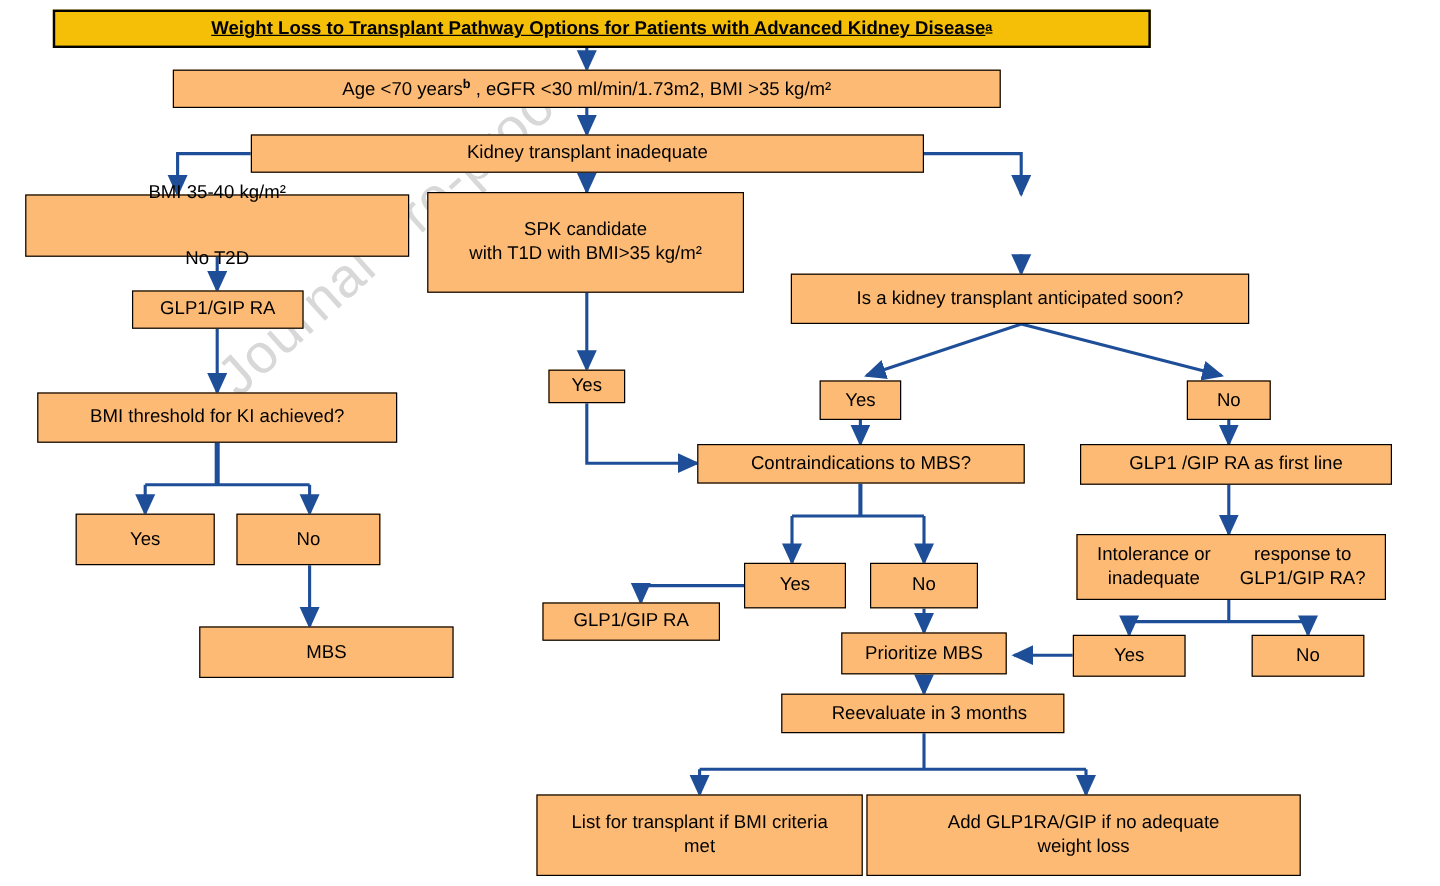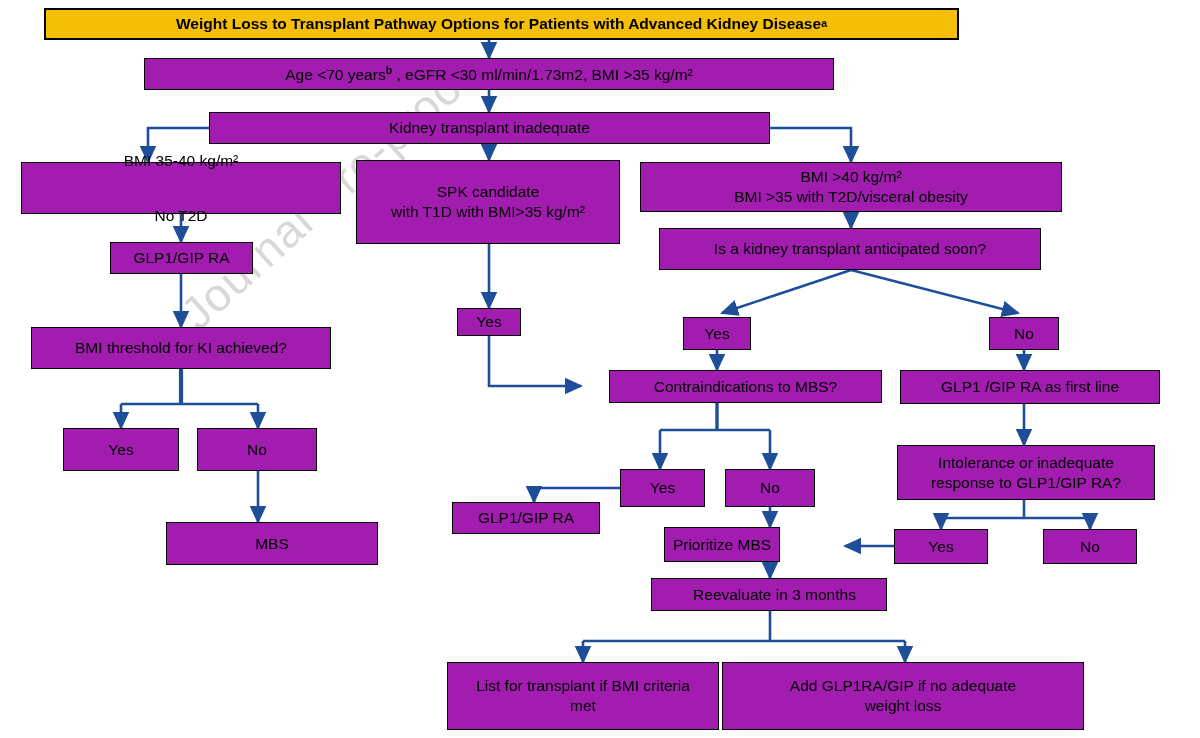--- a/index.html
+++ b/index.html
@@ -47,21 +47,21 @@
     align-items: center;
     justify-content: center;
     text-align: center;
     font-weight: bold;
     font-size: 15.5px;
     color: #000000;
     line-height: 1.1;
   }
   .node {
     position: absolute;
-    background: #a21caf;
+    background: #fdba74;
     border: 1.6px solid #000000;
     box-sizing: border-box;
     display: flex;
     align-items: center;
     justify-content: center;
     text-align: center;
     font-size: 15.5px;
     color: #000000;
     line-height: 1.28;
     padding: 2px 4px;
@@ -140,21 +140,21 @@
 
       <path d="M770,611 L770,641"></path>
       <path d="M583,641 L905,641"></path>
       <path d="M583,641 L583,662" marker-end="url(#ah)"></path>
       <path d="M905,641 L905,662" marker-end="url(#ah)"></path>
     </g>
   </svg>
 
   <div class="watermark">Journal Pre-proof</div>
 
-  <div class="title-bar" style="left:44px; top:8px; width:915px; height:32px;">
+  <div class="title-bar" style="left:44px; top:8px; width:915px; height:32px;text-decoration:underline;">
     <span>Weight Loss to Transplant Pathway Options for Patients with Advanced Kidney Disease</span>
       <sup>a</sup>
   </div>
 
   <div class="node" style="left:144px; top:58px; width:690px; height:32px;">
     <span><span>Age &lt;70 years</span><sup>b</sup><span> , eGFR &lt;30 ml/min/1.73m2, BMI &gt;35 kg/m²</span></span>
   </div>
 
   <div class="node" style="left:209px; top:112px; width:561px; height:32px;">
     <span>Kidney transplant inadequate</span>
@@ -163,24 +163,20 @@
   <div class="node" style="left:21px; top:162px; width:320px; height:52px; flex-direction:column;gap:35px;">
     <span>BMI 35-40 kg/m²</span>
     <span>No T2D</span>
   </div>
 
   <div class="node" style="left:356px; top:160px; width:264px; height:84px; flex-direction:column;">
     <span>SPK candidate</span>
     <span>with T1D with BMI&gt;35 kg/m²</span>
   </div>
 
-  <div class="node" style="left:640px; top:162px; width:422px; height:50px; flex-direction:column;">
-    <span>BMI &gt;40 kg/m²</span>
-    <span>BMI &gt;35 with T2D/visceral obesity</span>
-  </div>
 
   <div class="node" style="left:110px; top:242px; width:143px; height:32px;">
     <span>GLP1/GIP RA</span>
   </div>
 
   <div class="node" style="left:659px; top:228px; width:382px; height:42px;">
     <span>Is a kidney transplant anticipated soon?</span>
   </div>
 
   <div class="node" style="left:31px; top:327px; width:300px; height:42px;">
@@ -192,54 +188,54 @@
   </div>
 
   <div class="node" style="left:683px; top:317px; width:68px; height:33px;">
     <span>Yes</span>
   </div>
 
   <div class="node" style="left:989px; top:317px; width:70px; height:33px;">
     <span>No</span>
   </div>
 
-  <div class="node" style="left:581px; top:370px; width:273px; height:33px;margin-left:28px;">
+  <div class="node" style="left:581px; top:370px; width:273px; height:33px;">
     <span>Contraindications to MBS?</span>
   </div>
 
   <div class="node" style="left:900px; top:370px; width:260px; height:34px;">
     <span>GLP1 /GIP RA as first line</span>
   </div>
 
   <div class="node" style="left:63px; top:428px; width:116px; height:43px;">
     <span>Yes</span>
   </div>
 
   <div class="node" style="left:197px; top:428px; width:120px; height:43px;">
     <span>No</span>
   </div>
 
-  <div class="node" style="left:897px; top:445px; width:258px; height:55px; flex-direction:column;">
+  <div class="node" style="left:897px; top:445px; width:258px; height:55px; flex-direction:row;">
     <span>Intolerance or inadequate</span>
     <span>response to GLP1/GIP RA?</span>
   </div>
 
   <div class="node" style="left:620px; top:469px; width:85px; height:38px;">
     <span>Yes</span>
   </div>
 
   <div class="node" style="left:725px; top:469px; width:90px; height:38px;">
     <span>No</span>
   </div>
 
   <div class="node" style="left:452px; top:502px; width:148px; height:32px;">
     <span>GLP1/GIP RA</span>
   </div>
 
-  <div class="node" style="left:664px; top:527px; width:116px; height:35px;">
+  <div class="node" style="left:701px; top:527px; width:138px; height:35px;">
     <span>Prioritize MBS</span>
   </div>
 
   <div class="node" style="left:894px; top:529px; width:94px; height:35px;">
     <span>Yes</span>
   </div>
 
   <div class="node" style="left:1043px; top:529px; width:94px; height:35px;">
     <span>No</span>
   </div>

